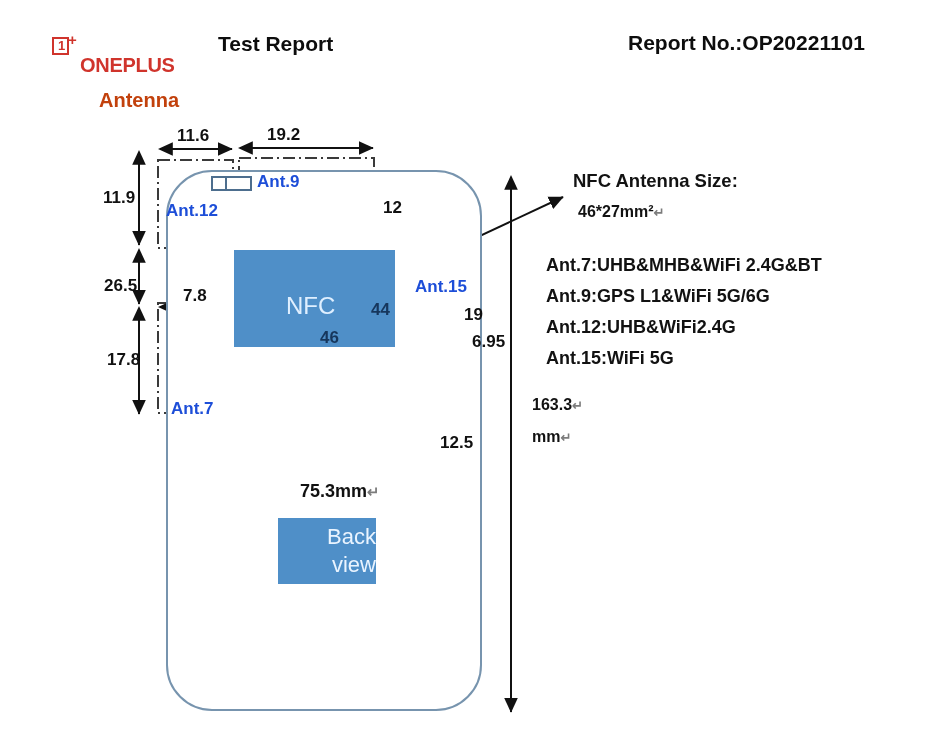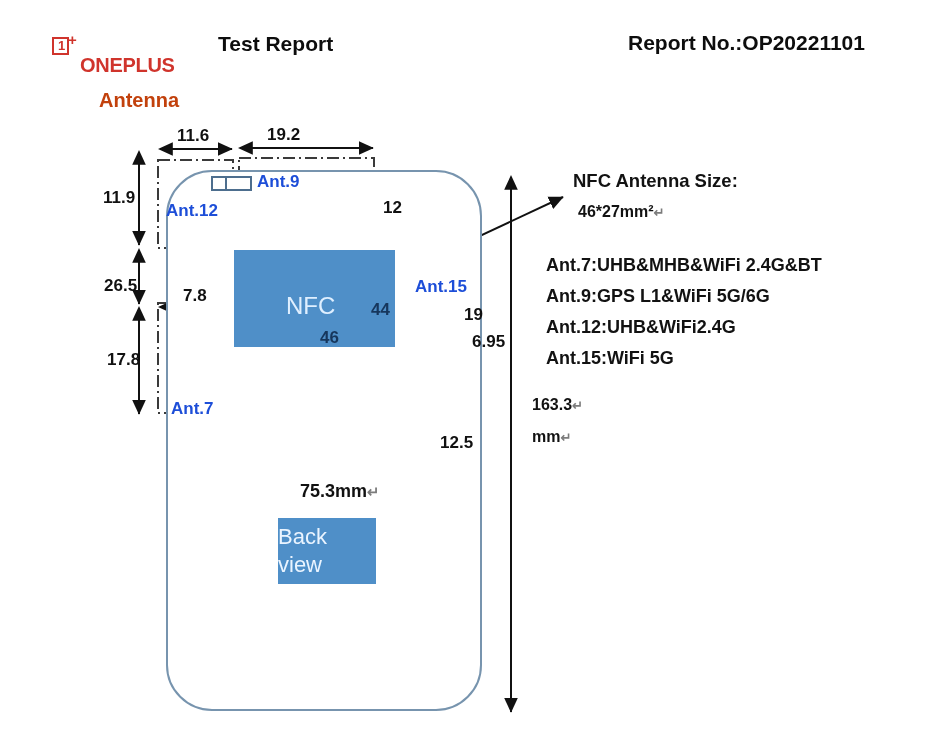--- a/index.html
+++ b/index.html
@@ -151,21 +151,21 @@
     position: absolute;
     font-size: 24px;
     color: #dfefff;
     font-weight: normal;
     white-space: nowrap;
   }
   .backview-text {
     position: absolute;
     font-size: 22px;
     color: #eaf4ff;
-    text-align: left;
+    text-align: right;
     width: 100%;
     left: 0;
   }
 
   
   #phone-body {
     position: absolute;
     left: 166px;
     top: 170px;
     width: 316px;

